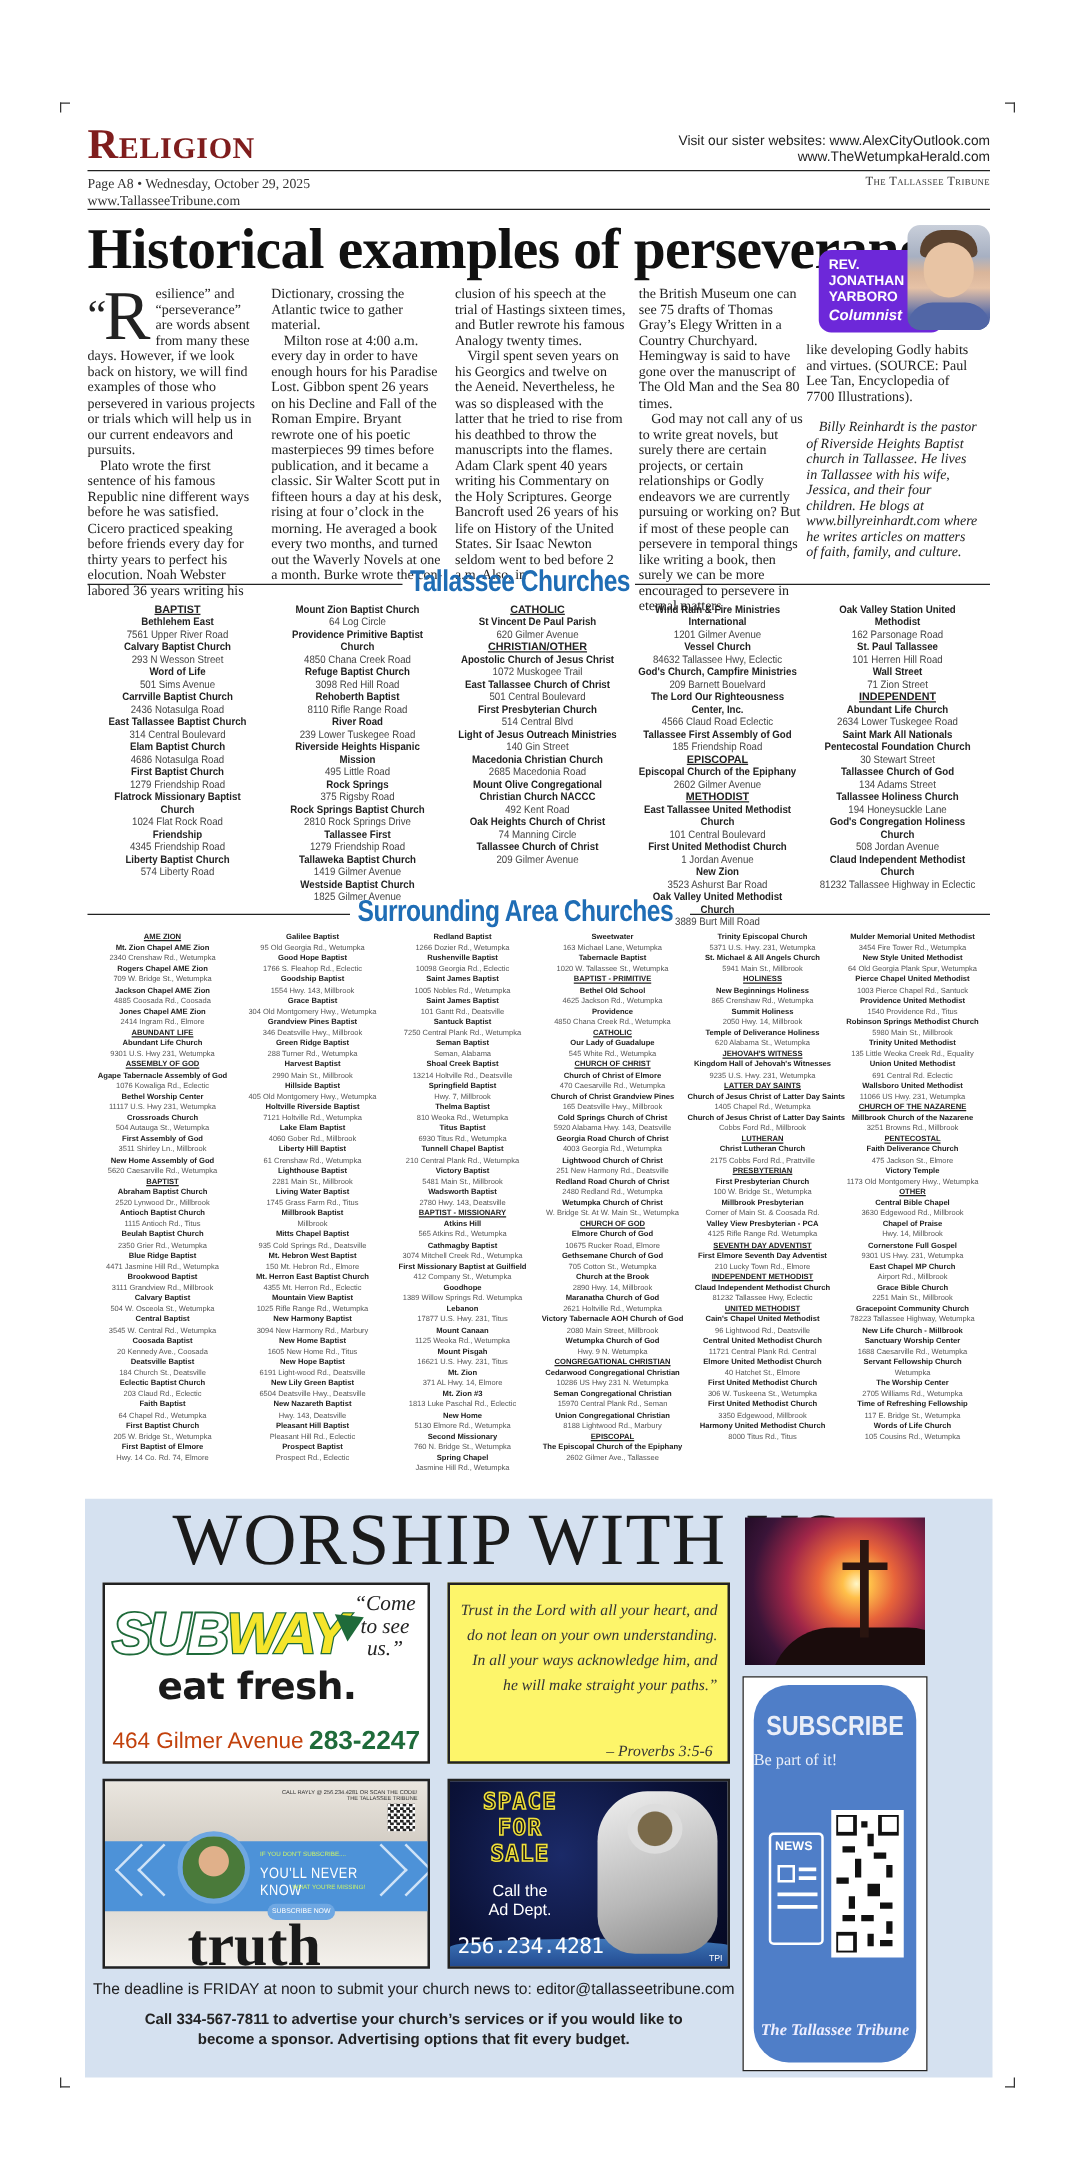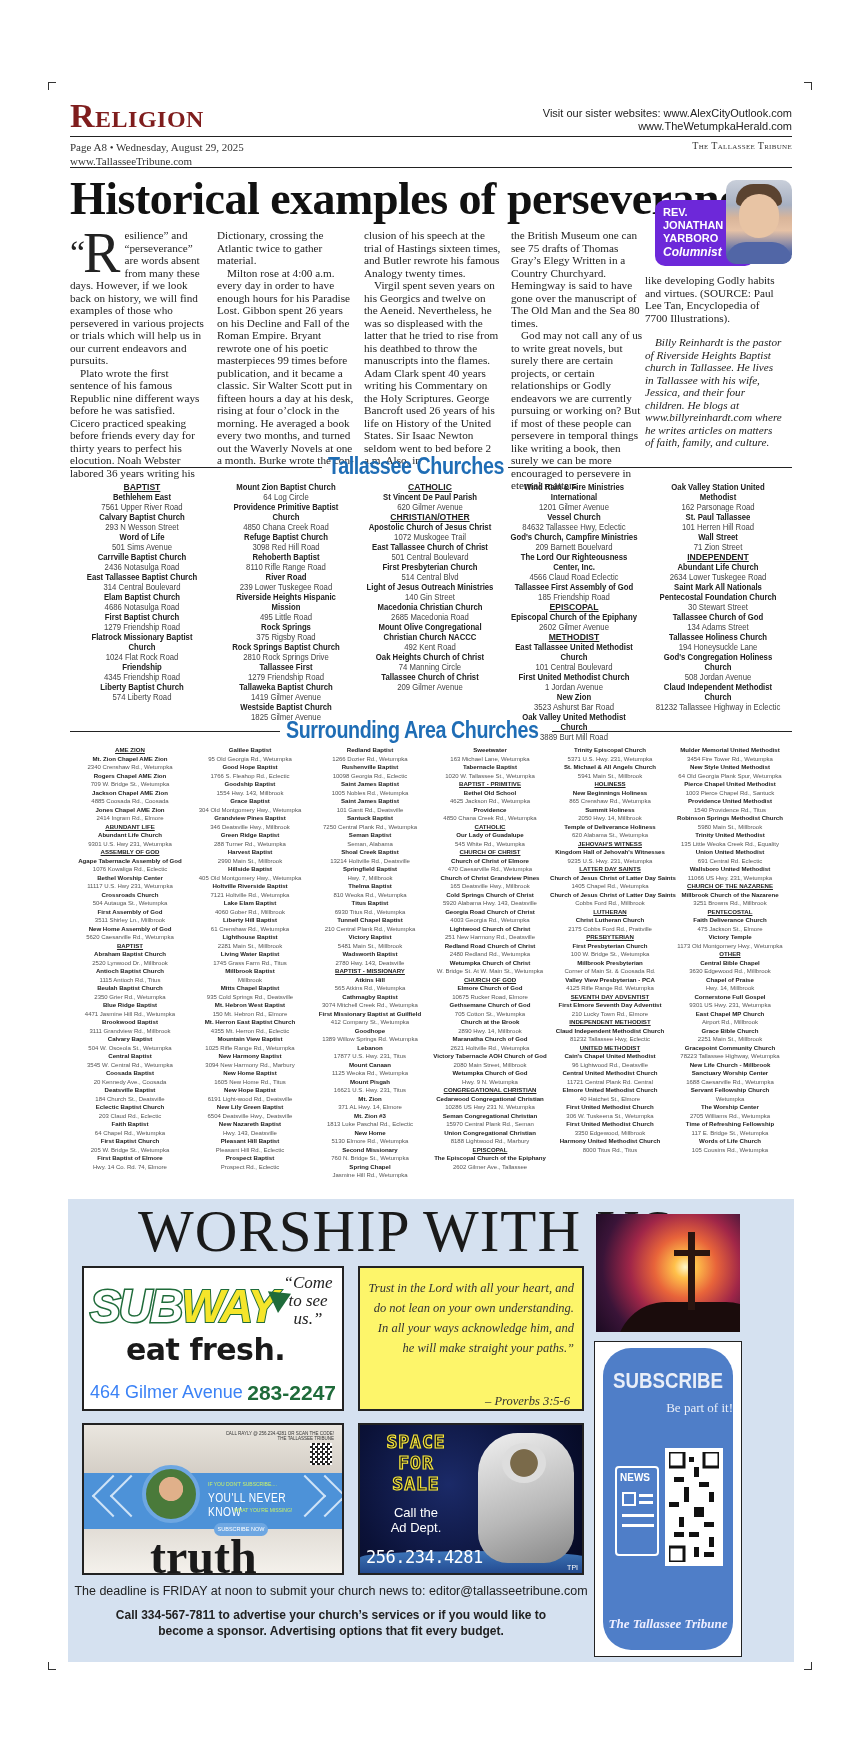--- a/index.html
+++ b/index.html
@@ -63,36 +63,36 @@
   .worship { position: absolute; left: -2px; top: 1103px; width: 726px; height: 463px; background: #d5e1f0; }
   .worship .title { position: absolute; left: 70px; top: 4px; font-family: "Liberation Serif", serif; font-size: 59px; line-height: 56px; letter-spacing: 1px; color: #1a1a1a; }
   .ad { position: absolute; overflow: hidden; }
   .ad.subway { left: 14px; top: 67px; width: 262px; height: 145px; background: #fff; border: 2px solid #222; }
   .subway .logo { position: absolute; left: 6px; top: 12px; font-family: "Liberation Sans", sans-serif; font-weight: bold; font-style: italic; font-size: 46px; line-height: 52px; letter-spacing: -2px; }
   .subway .logo .sub { color: #fff; -webkit-text-stroke: 3px #1f6b3a; paint-order: stroke fill; text-shadow: 0 0 0 #1f6b3a; }
   .subway .logo .way { color: #f5e52a; -webkit-text-stroke: 2px #1f6b3a; paint-order: stroke fill; }
   .subway .arrow { position: absolute; left: 188px; top: 18px; width: 0; height: 0; border-left: 20px solid #1f6b3a; border-top: 12px solid transparent; border-bottom: 12px solid transparent; transform: rotate(-25deg); }
   .subway .slogan { position: absolute; left: 42px; top: 64px; font-family: "DejaVu Sans", sans-serif; font-weight: bold; font-size: 30px; line-height: 36px; color: #1a1a1a; letter-spacing: -0.5px; }
   .subway .quote { position: absolute; right: 6px; top: 6px; width: 56px; text-align: center; font-family: "Liberation Serif", serif; font-style: italic; font-size: 17px; line-height: 18px; color: #222; }
-  .subway .addr { position: absolute; left: 6px; bottom: 6px; font-family: "Liberation Sans", sans-serif; font-size: 18px; color: #3b82f6; }
+  .subway .addr { position: absolute; left: 6px; bottom: 6px; font-family: "Liberation Sans", sans-serif; font-size: 18px; color: #c2410c; }
   .subway .phone { position: absolute; right: 6px; bottom: 4px; font-family: "Liberation Sans", sans-serif; font-weight: bold; font-size: 21px; color: #1f6b3a; }
 
   .ad.verse { left: 290px; top: 67px; width: 226px; height: 145px; background: #fdf56a; border: 2px solid #222; }
   .verse .txt { position: absolute; left: 8px; top: 10px; width: 206px; text-align: right; font-family: "Liberation Serif", serif; font-style: italic; font-size: 12.5px; line-height: 20px; color: #333; }
   .verse .ref { position: absolute; right: 12px; top: 126px; font-family: "Liberation Serif", serif; font-style: italic; font-size: 12.5px; color: #333; }
 
   .ad.cross { left: 528px; top: 15px; width: 144px; height: 118px; background: radial-gradient(circle at 62% 45%, #fff7c8 0%, #ffc04a 10%, #e8643a 28%, #a02648 50%, #3a1438 75%, #1a0a20 100%); }
   .cross .v { position: absolute; left: 92px; top: 18px; width: 7px; height: 78px; background: #2a1510; }
   .cross .h { position: absolute; left: 78px; top: 36px; width: 36px; height: 6px; background: #2a1510; }
   .cross .hill { position: absolute; left: 20px; top: 88px; width: 160px; height: 50px; border-radius: 80px 80px 0 0; background: #1a0c0c; }
 
   .ad.subscribe { left: 526px; top: 142px; width: 148px; height: 316px; background: #fff; border: 1.5px solid #222; }
   .subscribe .pill { position: absolute; left: 8px; top: 6px; width: 130px; height: 302px; border-radius: 28px; background: #4f7ec8; }
   .subscribe .h { position: absolute; left: 0; top: 20px; width: 130px; text-align: center; font-family: "Liberation Sans", sans-serif; font-weight: bold; font-size: 22px; color: #e9eef8; transform: scaleX(0.85); }
-  .subscribe .sub { position: absolute; left: 0; top: 52px; width: 130px; text-align: right; font-family: "Liberation Serif", serif; font-size: 13px; color: #e9eef8; }
+  .subscribe .sub { position: absolute; left: 0; top: 52px; width: 130px; text-align: left; font-family: "Liberation Serif", serif; font-size: 13px; color: #e9eef8; }
   .subscribe .news { position: absolute; left: 12px; top: 118px; width: 44px; height: 90px; border: 2px solid #fff; border-radius: 4px; }
   .subscribe .news .nl { position: absolute; left: 3px; top: 4px; color: #fff; font-family: "Liberation Sans", sans-serif; font-weight: bold; font-size: 10px; }
   .subscribe .news .bar { position: absolute; left: 5px; height: 3px; background: #fff; }
   .subscribe .qr { position: absolute; left: 62px; top: 100px; width: 58px; height: 118px; background: #fff; padding: 4px; }
   .subscribe .brand { position: absolute; left: 0; top: 268px; width: 130px; text-align: center; font-family: "Liberation Serif", serif; font-weight: bold; font-style: italic; font-size: 13px; color: #eef; }
 
   .ad.truth { left: 14px; top: 224px; width: 262px; height: 152px; border: 2px solid #222; background: linear-gradient(180deg,#eae6df 0%,#cfc9c0 40%,#f4f1ec 100%); }
   .truth .band { position: absolute; left: 0; top: 48px; width: 262px; height: 56px; background: #4d92d8; }
   .truth .avatar { position: absolute; left: 58px; top: 40px; width: 58px; height: 58px; border-radius: 50%; background: radial-gradient(circle at 50% 40%, #e0b08a 0 30%, #4a7a3a 32% 100%); border: 4px solid #6ea7e2; }
   .truth .never { position: absolute; left: 124px; top: 66px; font-family: "Liberation Sans", sans-serif; font-size: 12px; color: #fff; letter-spacing: 0.5px; transform: scaleX(0.85); transform-origin: left; }
@@ -129,21 +129,21 @@
   <div class="mast">
     <div class="section-title">Religion</div>
     <div class="sister">
       <div>Visit our sister websites: www.AlexCityOutlook.com</div>
       <div>www.TheWetumpkaHerald.com</div>
     </div>
   </div>
   <div class="rule-thick"></div>
   <div class="folio">
     <div class="left">
-      <div>Page A8 • Wednesday, August 29, 2025</div>
+      <div>Page A8 • Wednesday, October 29, 2025</div>
       <div>www.TallasseeTribune.com</div>
     </div>
     <div class="right">The Tallassee Tribune</div>
   </div>
   <div class="rule-thick"></div>
 
   <h1 class="headline">Historical examples of perseverance</h1>
 
   <div class="cols" id="article-cols">
       <div class="col">

